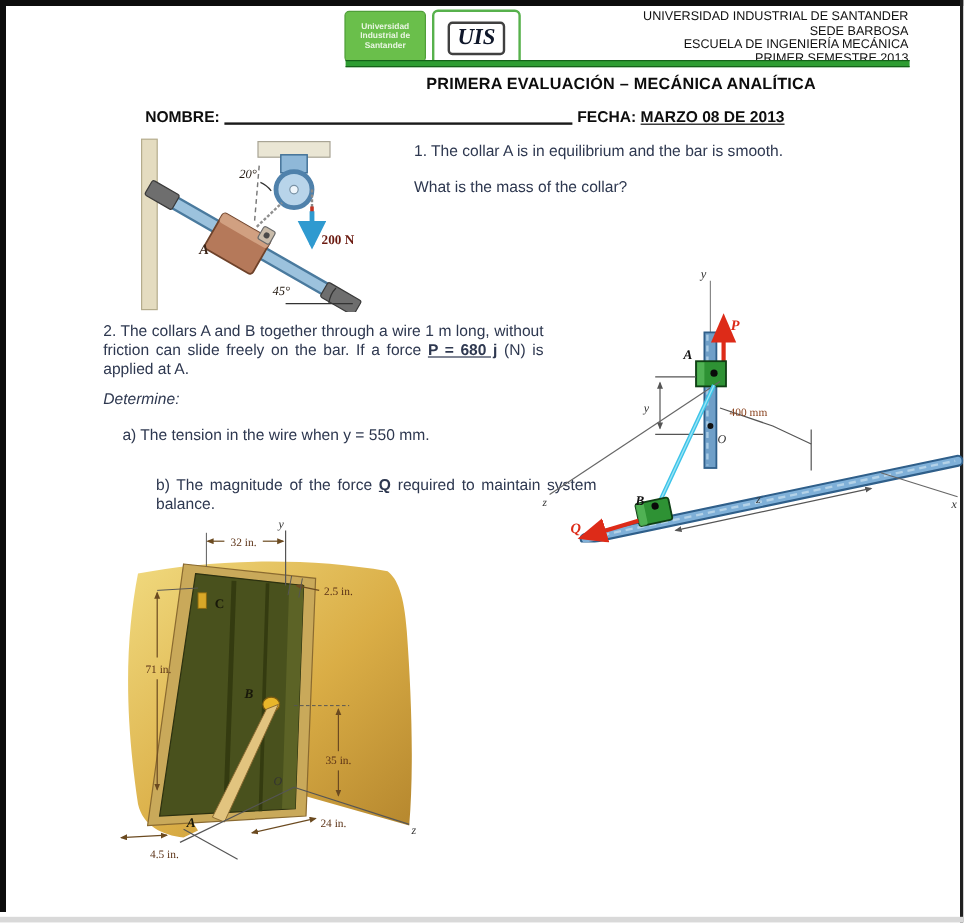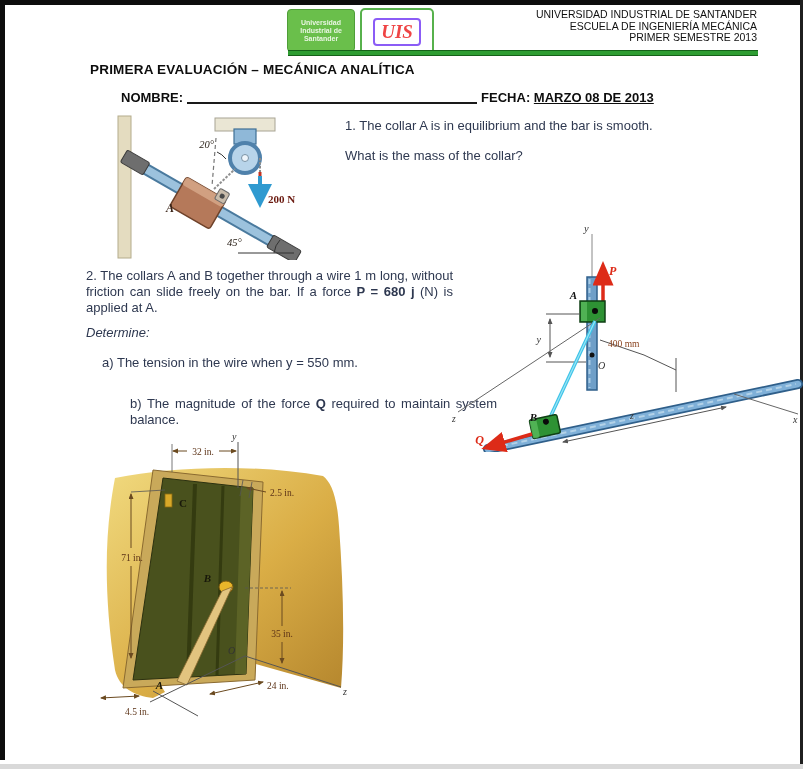--- a/index.html
+++ b/index.html
@@ -10,36 +10,36 @@
   .edge-right{position:absolute;right:0;top:0;width:3px;height:769px;background:#1f1f1f;}
   .edge-bottom{position:absolute;left:0;bottom:0;width:803px;height:5px;background:#d9d9d9;}
 
   .logo-left{position:absolute;left:287px;top:9px;width:66px;height:41px;background:#6abf4b;
              border:1px solid #4f9e38;border-radius:4px;display:flex;flex-direction:column;
              justify-content:center;align-items:center;}
   .logo-left span{font-size:7px;line-height:8px;color:#e9f6e2;font-weight:bold;}
   .logo-right{position:absolute;left:360px;top:8px;width:70px;height:43px;background:#ffffff;
               border:2px solid #57b14c;border-radius:5px;display:flex;justify-content:center;align-items:center;}
   .uis-mono{font-family:"Liberation Serif",serif;font-weight:bold;font-style:italic;
-            font-size:19px;color:#ef4444;border:2px solid #8b5cf6;border-radius:4px;padding:1px 6px;}
+            font-size:19px;color:#0f172a;border:2px solid #404040;border-radius:4px;padding:1px 6px;}
   .inst{position:absolute;right:46px;top:9px;width:380px;text-align:right;
         font-size:10.5px;line-height:11.5px;font-weight:normal;color:#111;}
   .green-rule{position:absolute;left:288px;top:50px;width:470px;height:4px;background:#2e9d32;
               border-top:1px solid #156119;border-bottom:1px solid #156119;}
 
-  .doc-title{position:absolute;left:90px;top:62px;width:590px;text-align:left;
+  .doc-title{position:absolute;left:90px;top:62px;width:590px;text-align:right;
              font-size:13.5px;font-weight:bold;color:#0d0d0d;letter-spacing:0.2px;}
   .name-row{position:absolute;left:85px;top:89px;width:690px;font-size:13px;font-weight:bold;color:#0d0d0d;padding-left:36px;}
   .blank-line{display:inline-block;width:290px;height:13px;border-bottom:2px solid #1a1a1a;
               margin:0 4px -2px 4px;}
   .u{text-decoration:underline;}
 
   .ptext{position:absolute;font-size:13px;line-height:16px;color:#2e3850;text-align:justify;}
   .ptext p{margin:4px 0 14px 0;}
-  .b{font-weight:bold;}
+  .b{font-weight:bold;text-decoration:underline;}
   .p1{left:345px;top:114px;width:408px;}
   .p2a{left:86px;top:264px;width:367px;}
   .p2b{left:86px;top:325px;width:367px;font-style:italic;}
   .p2c{left:102px;top:355px;width:367px;}
   .p2d{left:86px;top:396px;width:367px;margin-left:44px;}
   .p3{left:371px;top:515px;width:318px;}
 
   .fig{position:absolute;}
   .fig1{left:88px;top:112px;}
   .fig2{left:448px;top:222px;}
@@ -58,20 +58,21 @@
   <div class="logo-left">
     <span>Universidad</span>
     <span>Industrial de</span>
     <span>Santander</span>
   </div>
   <div class="logo-right">
     <span class="uis-mono">UIS</span>
   </div>
   <div class="inst">
     <div>UNIVERSIDAD INDUSTRIAL DE SANTANDER</div>
+    <div>SEDE BARBOSA</div>
     <div>ESCUELA DE INGENIERÍA MECÁNICA</div>
     <div>PRIMER SEMESTRE 2013</div>
   </div>
   <div class="green-rule"></div>
 
   <div class="doc-title">PRIMERA EVALUACIÓN – MECÁNICA ANALÍTICA</div>
 
   <div class="name-row">
     <span>NOMBRE:</span><span class="blank-line"></span><span>FECHA:</span>
     <span class="u">MARZO 08 DE 2013</span>

